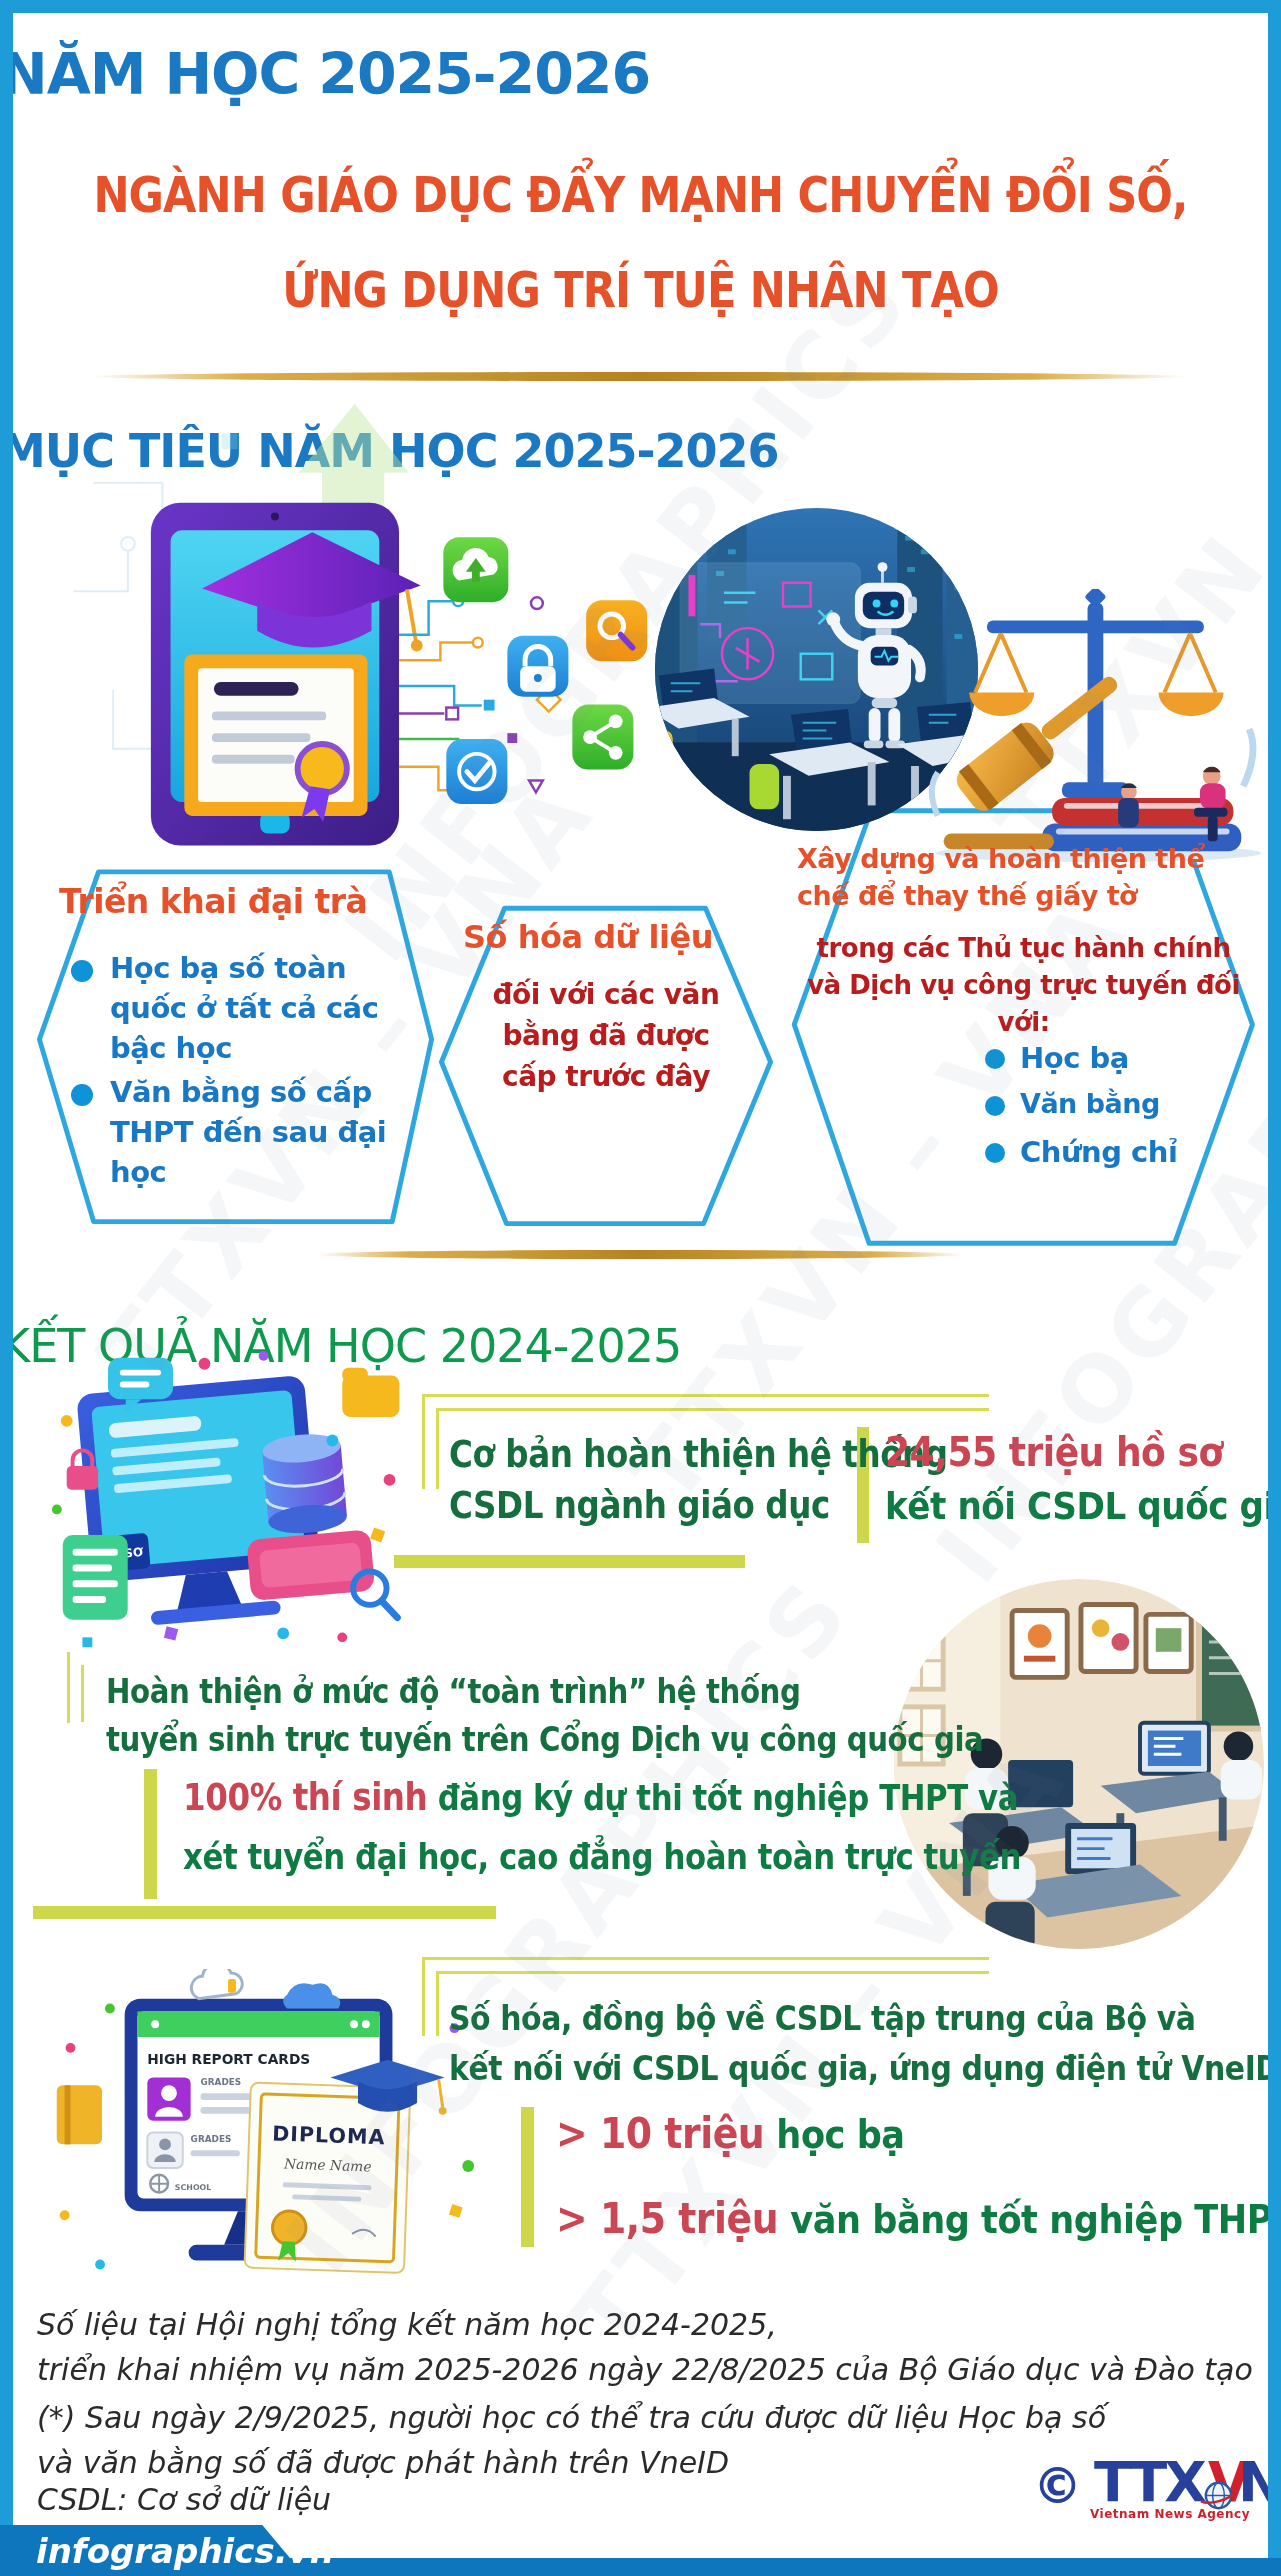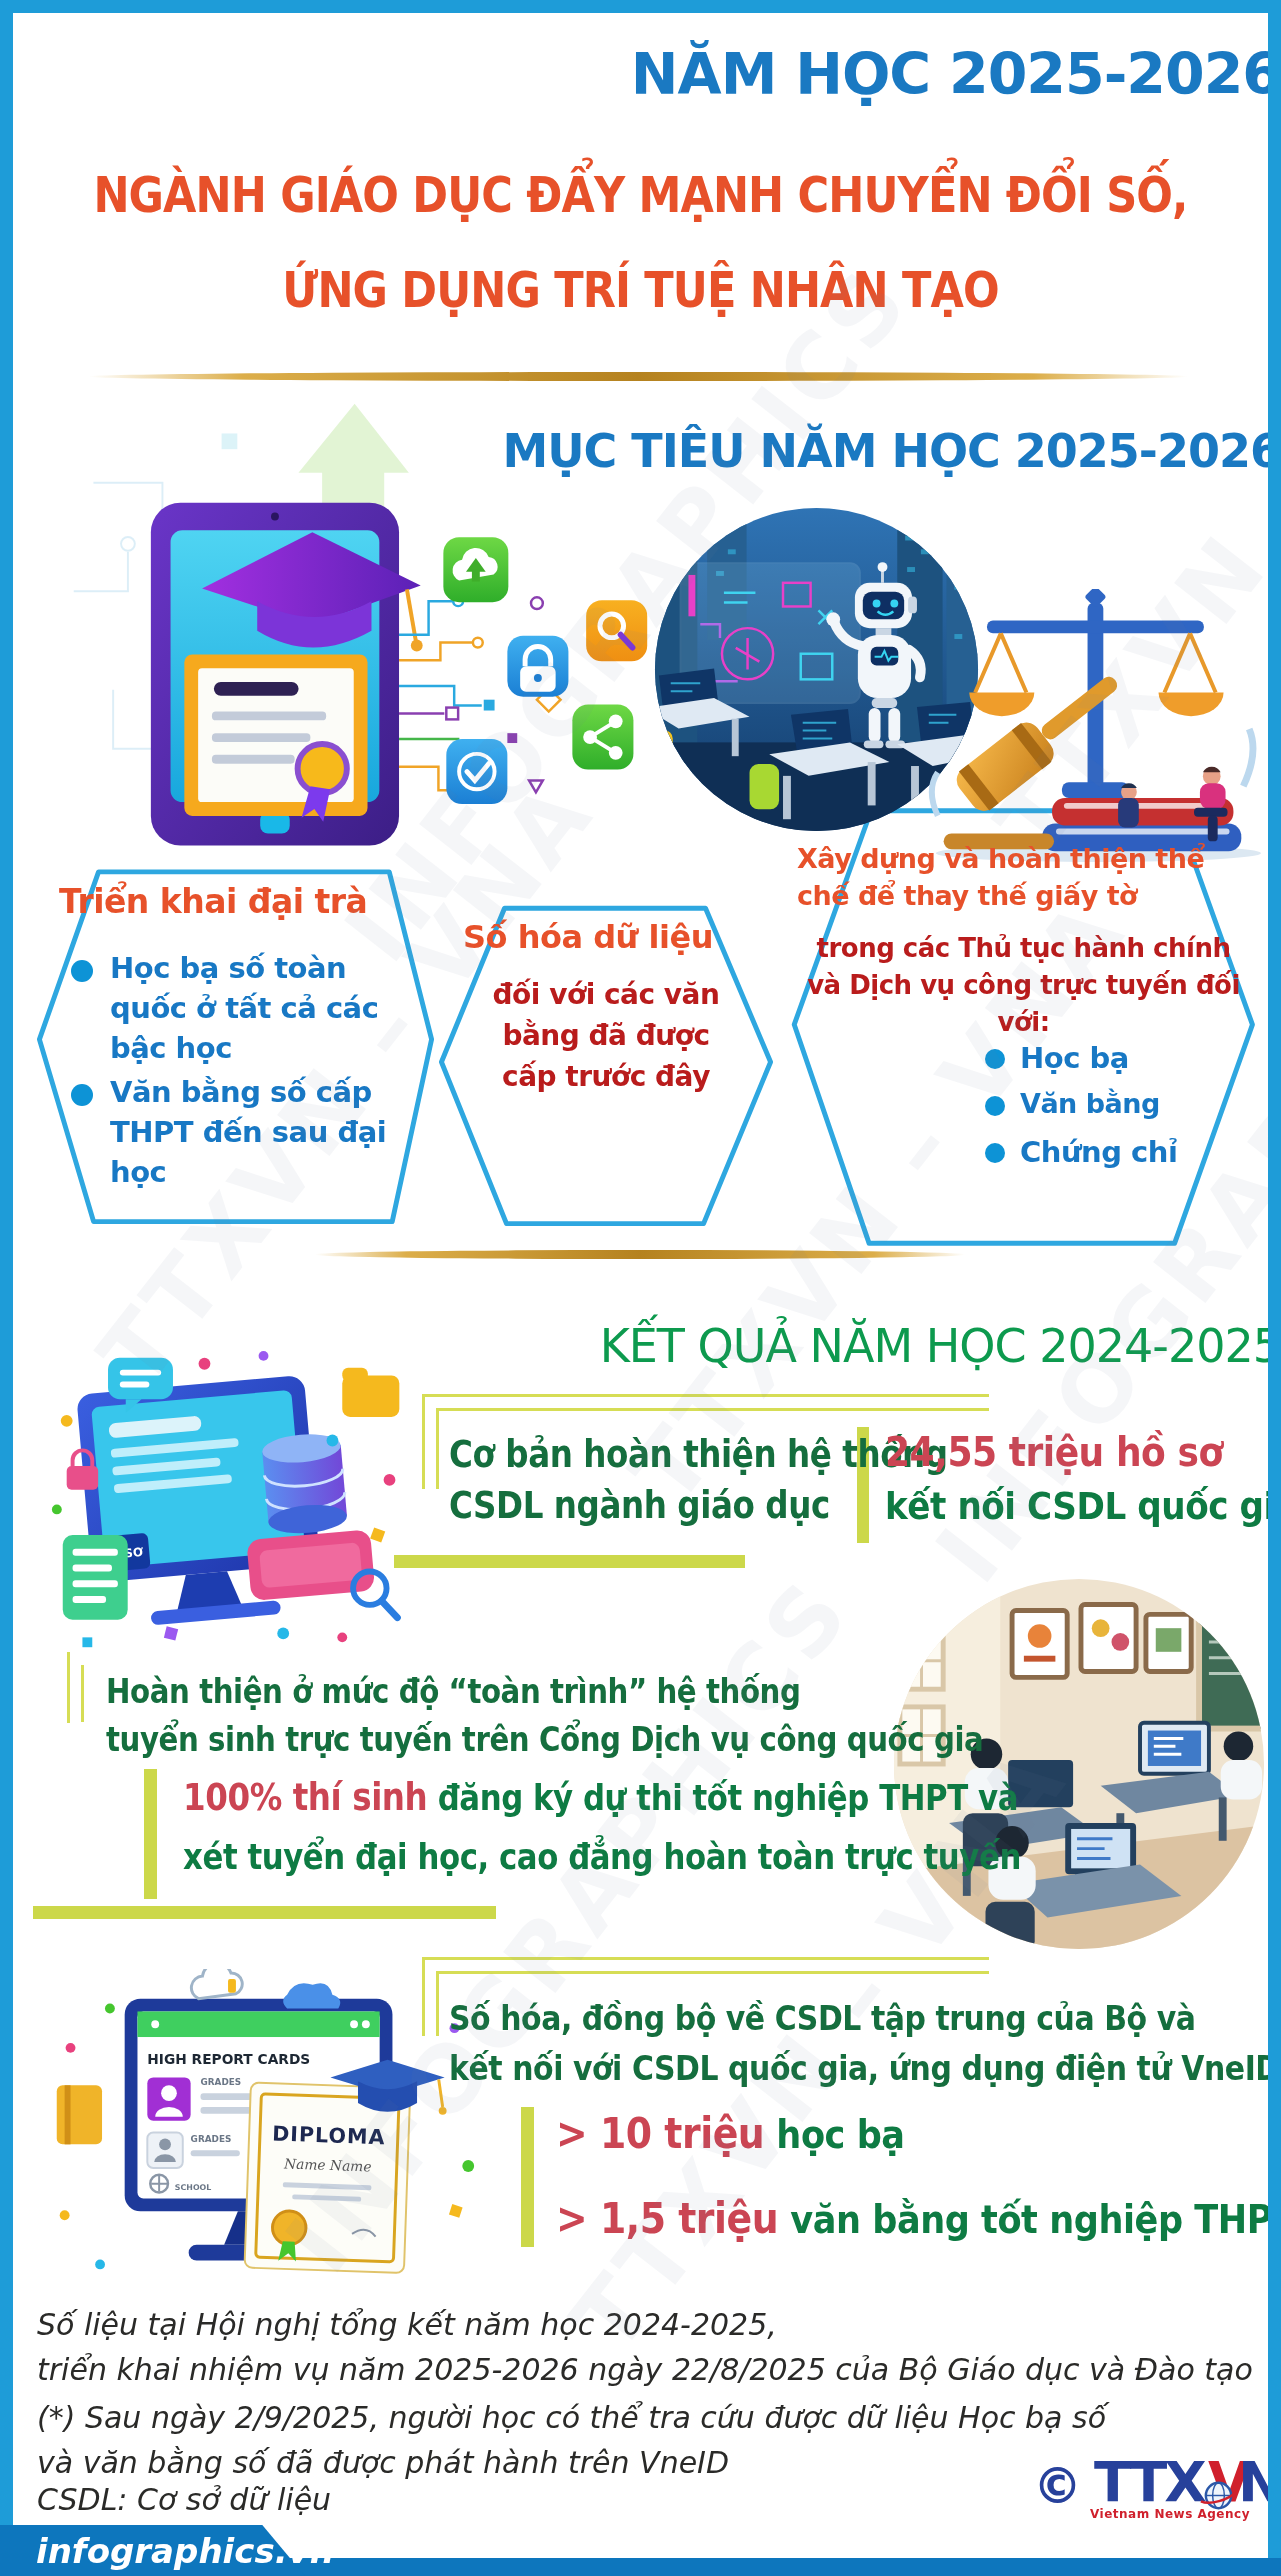--- a/index.html
+++ b/index.html
@@ -1,19 +1,19 @@
 <!DOCTYPE html>
 <html><head>
 <meta charset="utf-8">
 <style>
   body{margin:0;background:#e8eef2}
   .page{position:relative;width:1281px;height:2576px;background:#ffffff;overflow:hidden;
         font-family:"DejaVu Sans",sans-serif;}
   .abs{position:absolute}
-  .ctr{text-align:right;width:100%}
+  .ctr{text-align:left;width:100%}
   
   .year-title{top:41px;font-size:57px;color:#1a79c2;font-weight:bold;letter-spacing:-1px}
   .main-title{top:148px;font-size:49px;line-height:95px;color:#e7512a;font-weight:bold;
               transform:scaleX(.88);transform-origin:50% 0;letter-spacing:-1px;width:1281px;text-align:center}
   .sec-title-blue{font-size:46px;color:#1a79c2;font-weight:bold;letter-spacing:-1px}
   .sec-title-green{font-size:46px;color:#0d9a4e;font-weight:normal;letter-spacing:-1px}
   .gold-divider{height:9px;border-radius:50%;
       background:linear-gradient(90deg,rgba(222,186,98,0) 0%,#dcae4a 14%,#b5821f 50%,#dcae4a 86%,rgba(222,186,98,0) 100%)}
   .hex-heading{color:#e7512a;font-weight:bold;text-align:left;letter-spacing:-0.5px}
   .hex-body{color:#b91c1c;font-weight:bold;text-align:center;letter-spacing:-0.5px}

